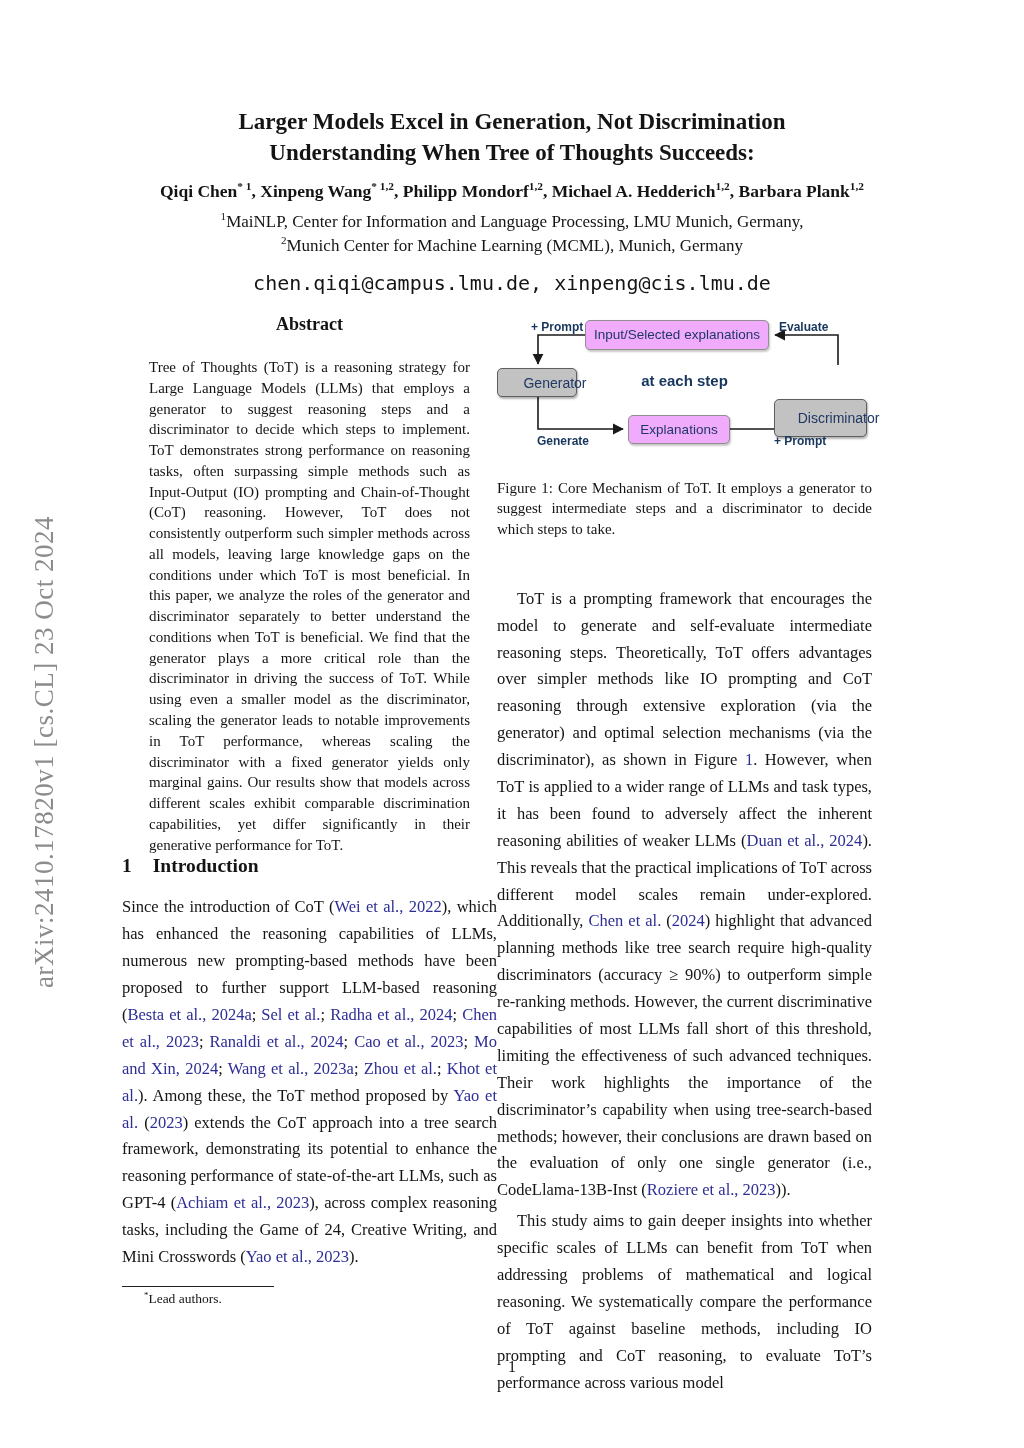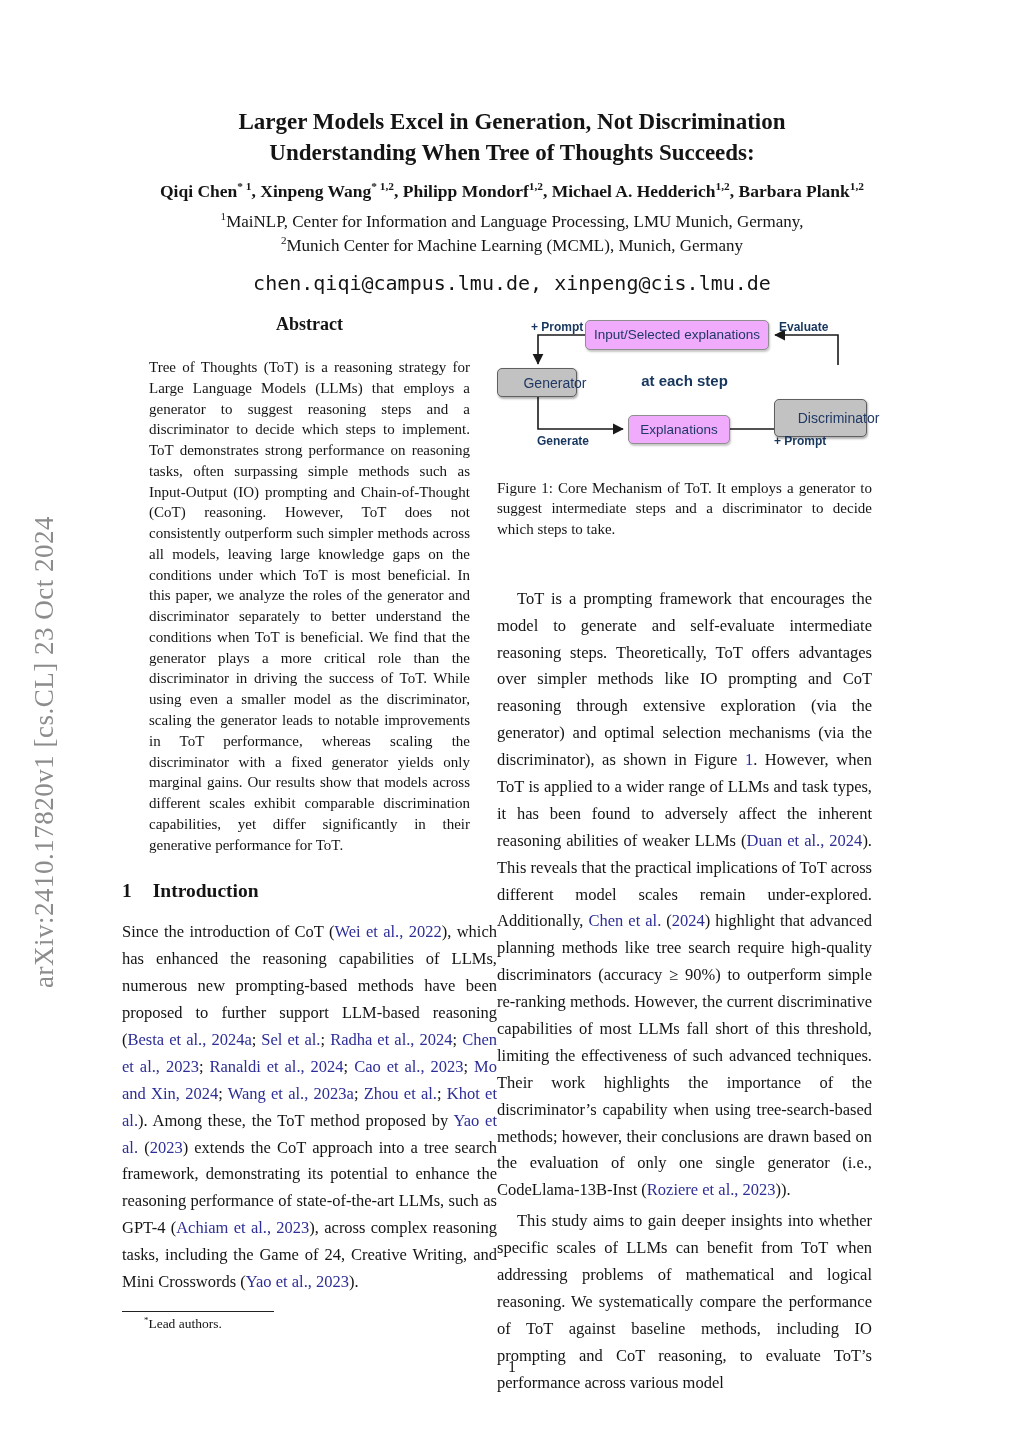--- a/index.html
+++ b/index.html
@@ -24,21 +24,21 @@
   .emails { margin-top:13px; font-family:"DejaVu Sans Mono", monospace; font-size:20px; }
   .sup { vertical-align:super; font-size:0.65em; line-height:0; }
   
   .columns { position:absolute; top:308px; left:122px; width:780px; display:flex; }
   .col { width:375px; }
   .justify { text-align:justify; hyphens:auto; -webkit-hyphens:auto; }
   .cite { color:#2d2d96; }
   
   .abstract-h { text-align:center; font-weight:bold; font-size:18px; margin-top:6px; }
   .abstract-body { margin:22px 27px 0 27px; font-size:15px; line-height:1.385; }
-  .section-h { margin-top:25px; font-size:19.5px; font-weight:bold; }
+  .section-h { font-size:19.5px; font-weight:bold; }
   .section-h .num { margin-right:21px; }
   .intro-p { margin-top:17px; font-size:16.5px; line-height:1.63; }
   .footnote-rule { margin-top:15px; width:152px; border-top:1.2px solid #222; }
   .footnote { margin-top:4px; font-size:13.5px; padding-left:22px; }
   
   .figure-block { margin-top:10px; }
   .diagram { position:relative; width:375px; height:138px; font-family:"Liberation Sans", sans-serif; }
   .diagram svg { position:absolute; left:0; top:0; }
   .node {
     position:absolute; display:flex; align-items:center; justify-content:center;

